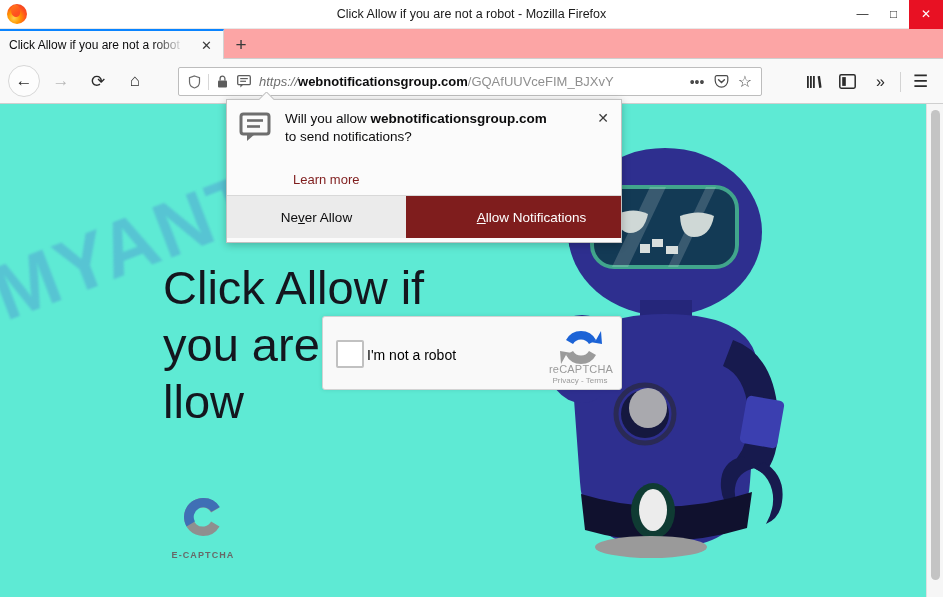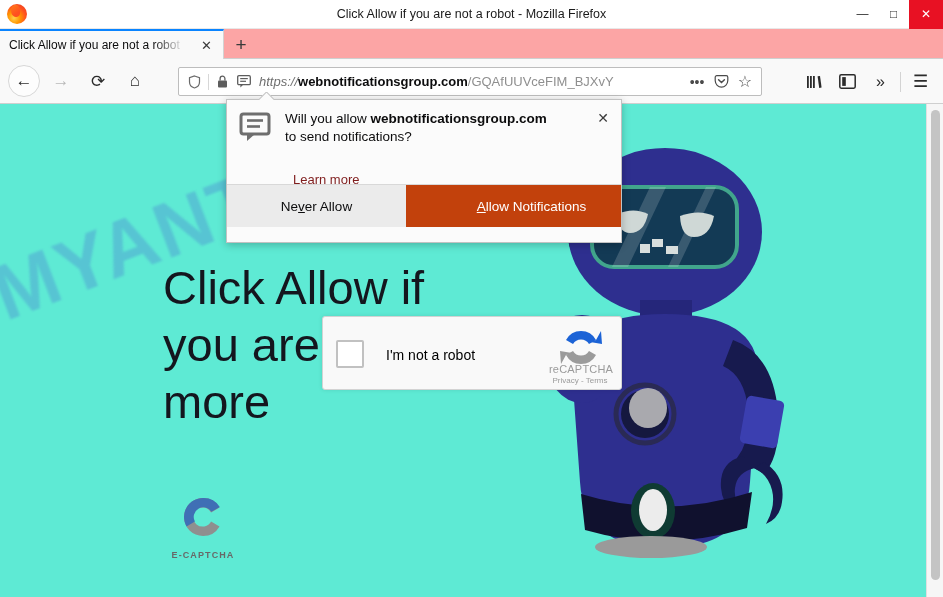--- a/index.html
+++ b/index.html
@@ -180,21 +180,21 @@
     background: #f9f9f9;
     border: 1px solid #d3d3d3; border-radius: 3px;
     box-shadow: 0 0 4px rgba(0,0,0,0.10);
   }
   #rc-box {
     position: absolute; left: 13px; top: 23px;
     width: 28px; height: 28px;
     background: #fff; border: 2px solid #c1c1c1; border-radius: 2px;
   }
   #rc-label {
-    position: absolute; left: 63px; top: 30px;
+    position: absolute; left: 44px; top: 30px;
     font-size: 14px; color: #000;
   }
   #rc-logo { position: absolute; right: 16px; top: 9px; width: 48px; height: 45px; }
   #rc-brand {
     position: absolute; right: 10px; top: 46px; width: 62px;
     text-align: center; font-size: 11px; color: #9b9b9b; letter-spacing: .2px;
   }
   #rc-terms {
     position: absolute; right: 10px; top: 59px; width: 62px;
     text-align: center; font-size: 8px; color: #9b9b9b;
@@ -229,21 +229,21 @@
   #dh-learn {
     position: absolute; left: 58px; top: 72px;
     font-size: 13px; color: #7f1d1d; margin-left: 8px;
   }
   #dh-close {
     position: absolute; right: 9px; top: 9px;
     width: 18px; height: 18px; color: #3b3b3b; font-size: 14px;
     display: flex; align-items: center; justify-content: center;
   }
   #dh-buttons {
-    position: absolute; left: 0; bottom: 15px;
+    position: absolute; left: 0; bottom: 4px;
     width: 100%; height: 43px; display: flex;
     border-top: 1px solid #d8d8d8;
   }
   #btn-never {
     flex: 1 1 0; background: #ebebeb; color: #0c0c0d;
     display: flex; align-items: center; justify-content: center;
     font-size: 13.5px;
   }
   #btn-allow {
     flex: 1 1 0; background: #0a6ae1; color: #ffffff;
@@ -392,21 +392,21 @@
     <path d="M81 390 q84 26 171 -2 l-5 36 q-83 25 -162 2 Z" fill="#10112e"></path>
 
     <ellipse cx="153" cy="407" rx="22" ry="28" fill="#0f3b33"></ellipse>
     <ellipse cx="153" cy="406" rx="14" ry="21" fill="#ececec"></ellipse>
   </svg>
   <div id="shadow"></div>
 
   <div id="headline">
     <div>Click Allow if</div>
     <div>you are</div>
-    <div>more</div>
+    <div>llow</div>
   </div>
 
   <div id="ecap">
     <svg id="ecap-mark" viewBox="0 0 46 46">
       <path d="M23 4 a19 19 0 0 0 0 38 a19 19 0 0 0 16.5 -9.6 l-8.4 -4.8 a9.6 9.6 0 1 1 0 -9.2 l8.4 -4.8 A19 19 0 0 0 23 4 Z" fill="#8f8f8f"></path>
       <path d="M23 4 a19 19 0 0 0 -16.5 28.4 l8.4 -4.8 a9.6 9.6 0 0 1 16.5 -9.8 l8.4 -4.8 A19 19 0 0 0 23 4 Z" fill="#3f6fb5"></path>
     </svg>
     <div id="ecap-label">E-CAPTCHA</div>
   </div>
 
@@ -442,17 +442,17 @@
     <div id="dh-text">
       <span>Will you allow </span><b>webnotificationsgroup.com</b><span> to send notifications?</span>
     </div>
     <div id="dh-learn">Learn more</div>
     <div id="dh-close">✕</div>
   </div>
   <div id="dh-buttons">
     <div id="btn-never">
       <span>Ne<span class="akey">v</span>er Allow</span>
     </div>
-    <div id="btn-allow" style="background: #c2410c; padding-left: 36px;">
+    <div id="btn-allow" style="background: #7f1d1d; padding-left: 36px;">
       <span><span class="akey">A</span>llow Notifications</span>
     </div>
   </div>
 </div>
 
 </body></html>

